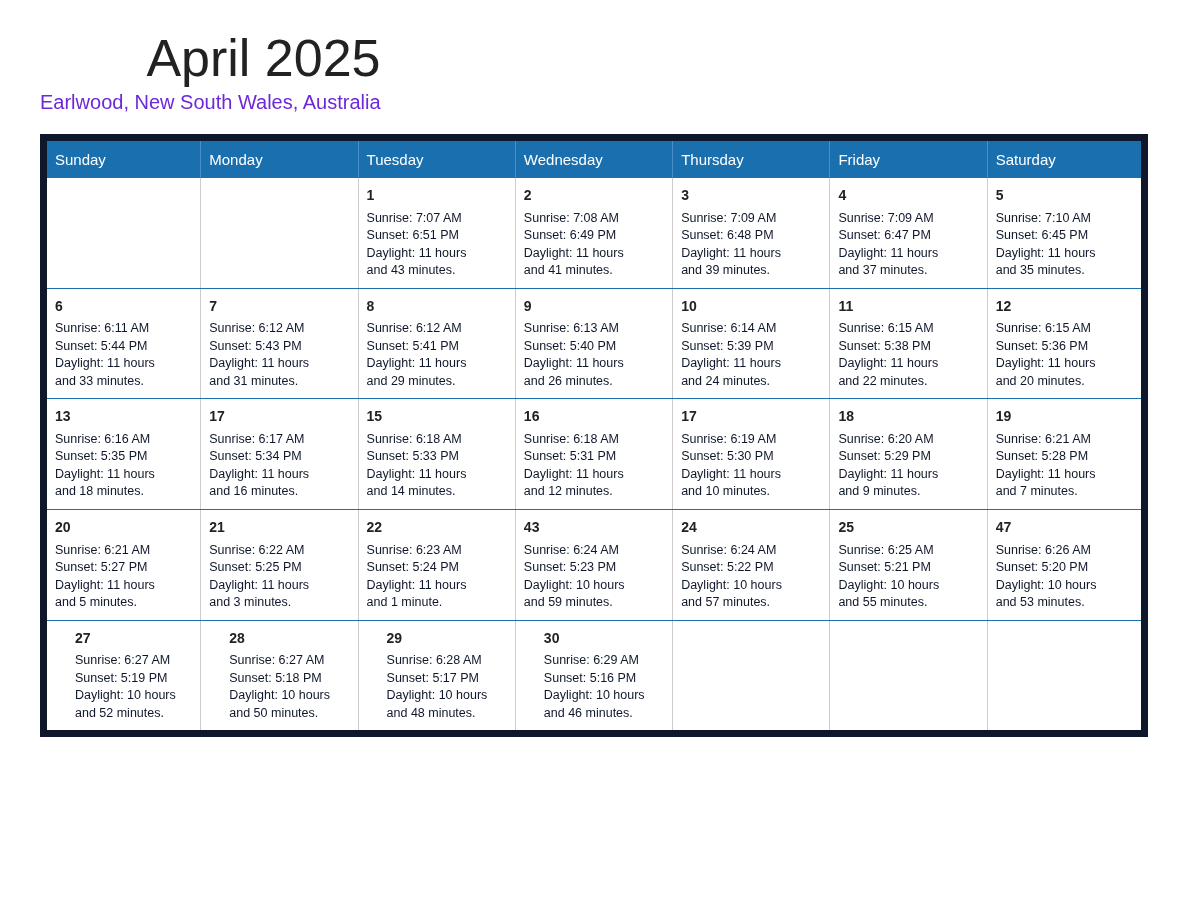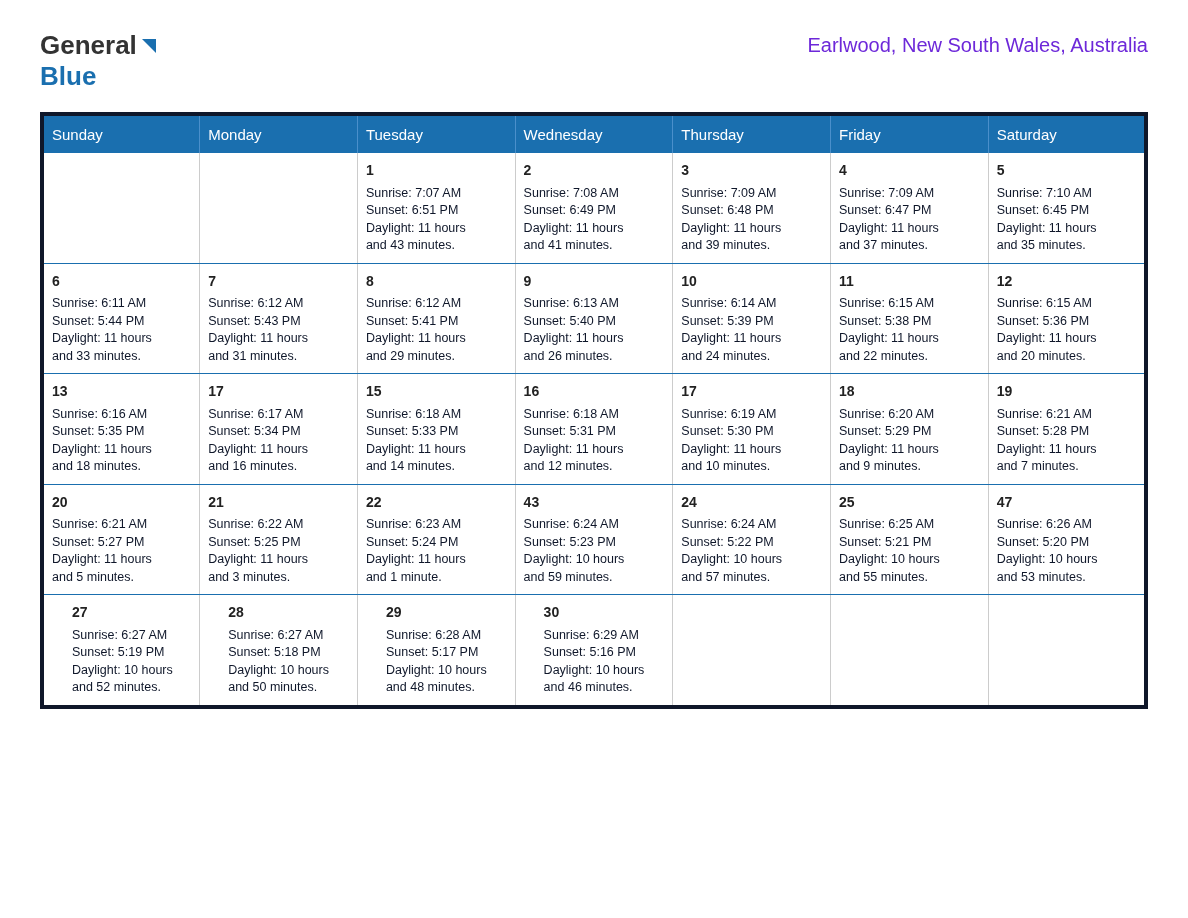--- a/index.html
+++ b/index.html
@@ -31,21 +31,21 @@
       line-height: 1.1;
     }
     .location-title {
       font-size: 20px;
       color: #6d28d9;
       margin-top: 4px;
     }
     .calendar {
       width: 100%;
       border-collapse: collapse;
-      border: 4px solid #0f172a;
+      border: 7px solid #0f172a;
     }
     .calendar th {
       background-color: #1a6faf;
       color: #fff;
       padding: 10px 8px;
       text-align: left;
       font-size: 15px;
       font-weight: normal;
       border-right: 1px solid #4a8fcb;
     }
@@ -97,32 +97,22 @@
     .logo-blue-part {
       font-size: 26px;
       font-weight: bold;
       color: #1a6faf;
     }
   </style>
 </head>
 <body>
 
 <div class="header-area">
-  <div class="logo-area">
-    <div class="logo-wrapper">
-      <span class="logo-general">General</span>
-      <svg width="22" height="22" viewBox="0 0 22 22" style="margin:0 1px;">
-        <polygon points="4,4 18,4 18,18" fill="#1a6faf"></polygon>
-      </svg>
-    </div>
-    <div>
-      <span class="logo-blue-part">Blue</span>
-    </div>
-  </div>
   <div class="title-area">
+    <div class="month-title">April 2025</div>
     <div class="location-title">Earlwood, New South Wales, Australia</div>
   </div>
 </div>
 
 <table class="calendar">
   <thead>
     <tr>
     <th>Sunday</th>
         <th>Monday</th>
         <th>Tuesday</th>

